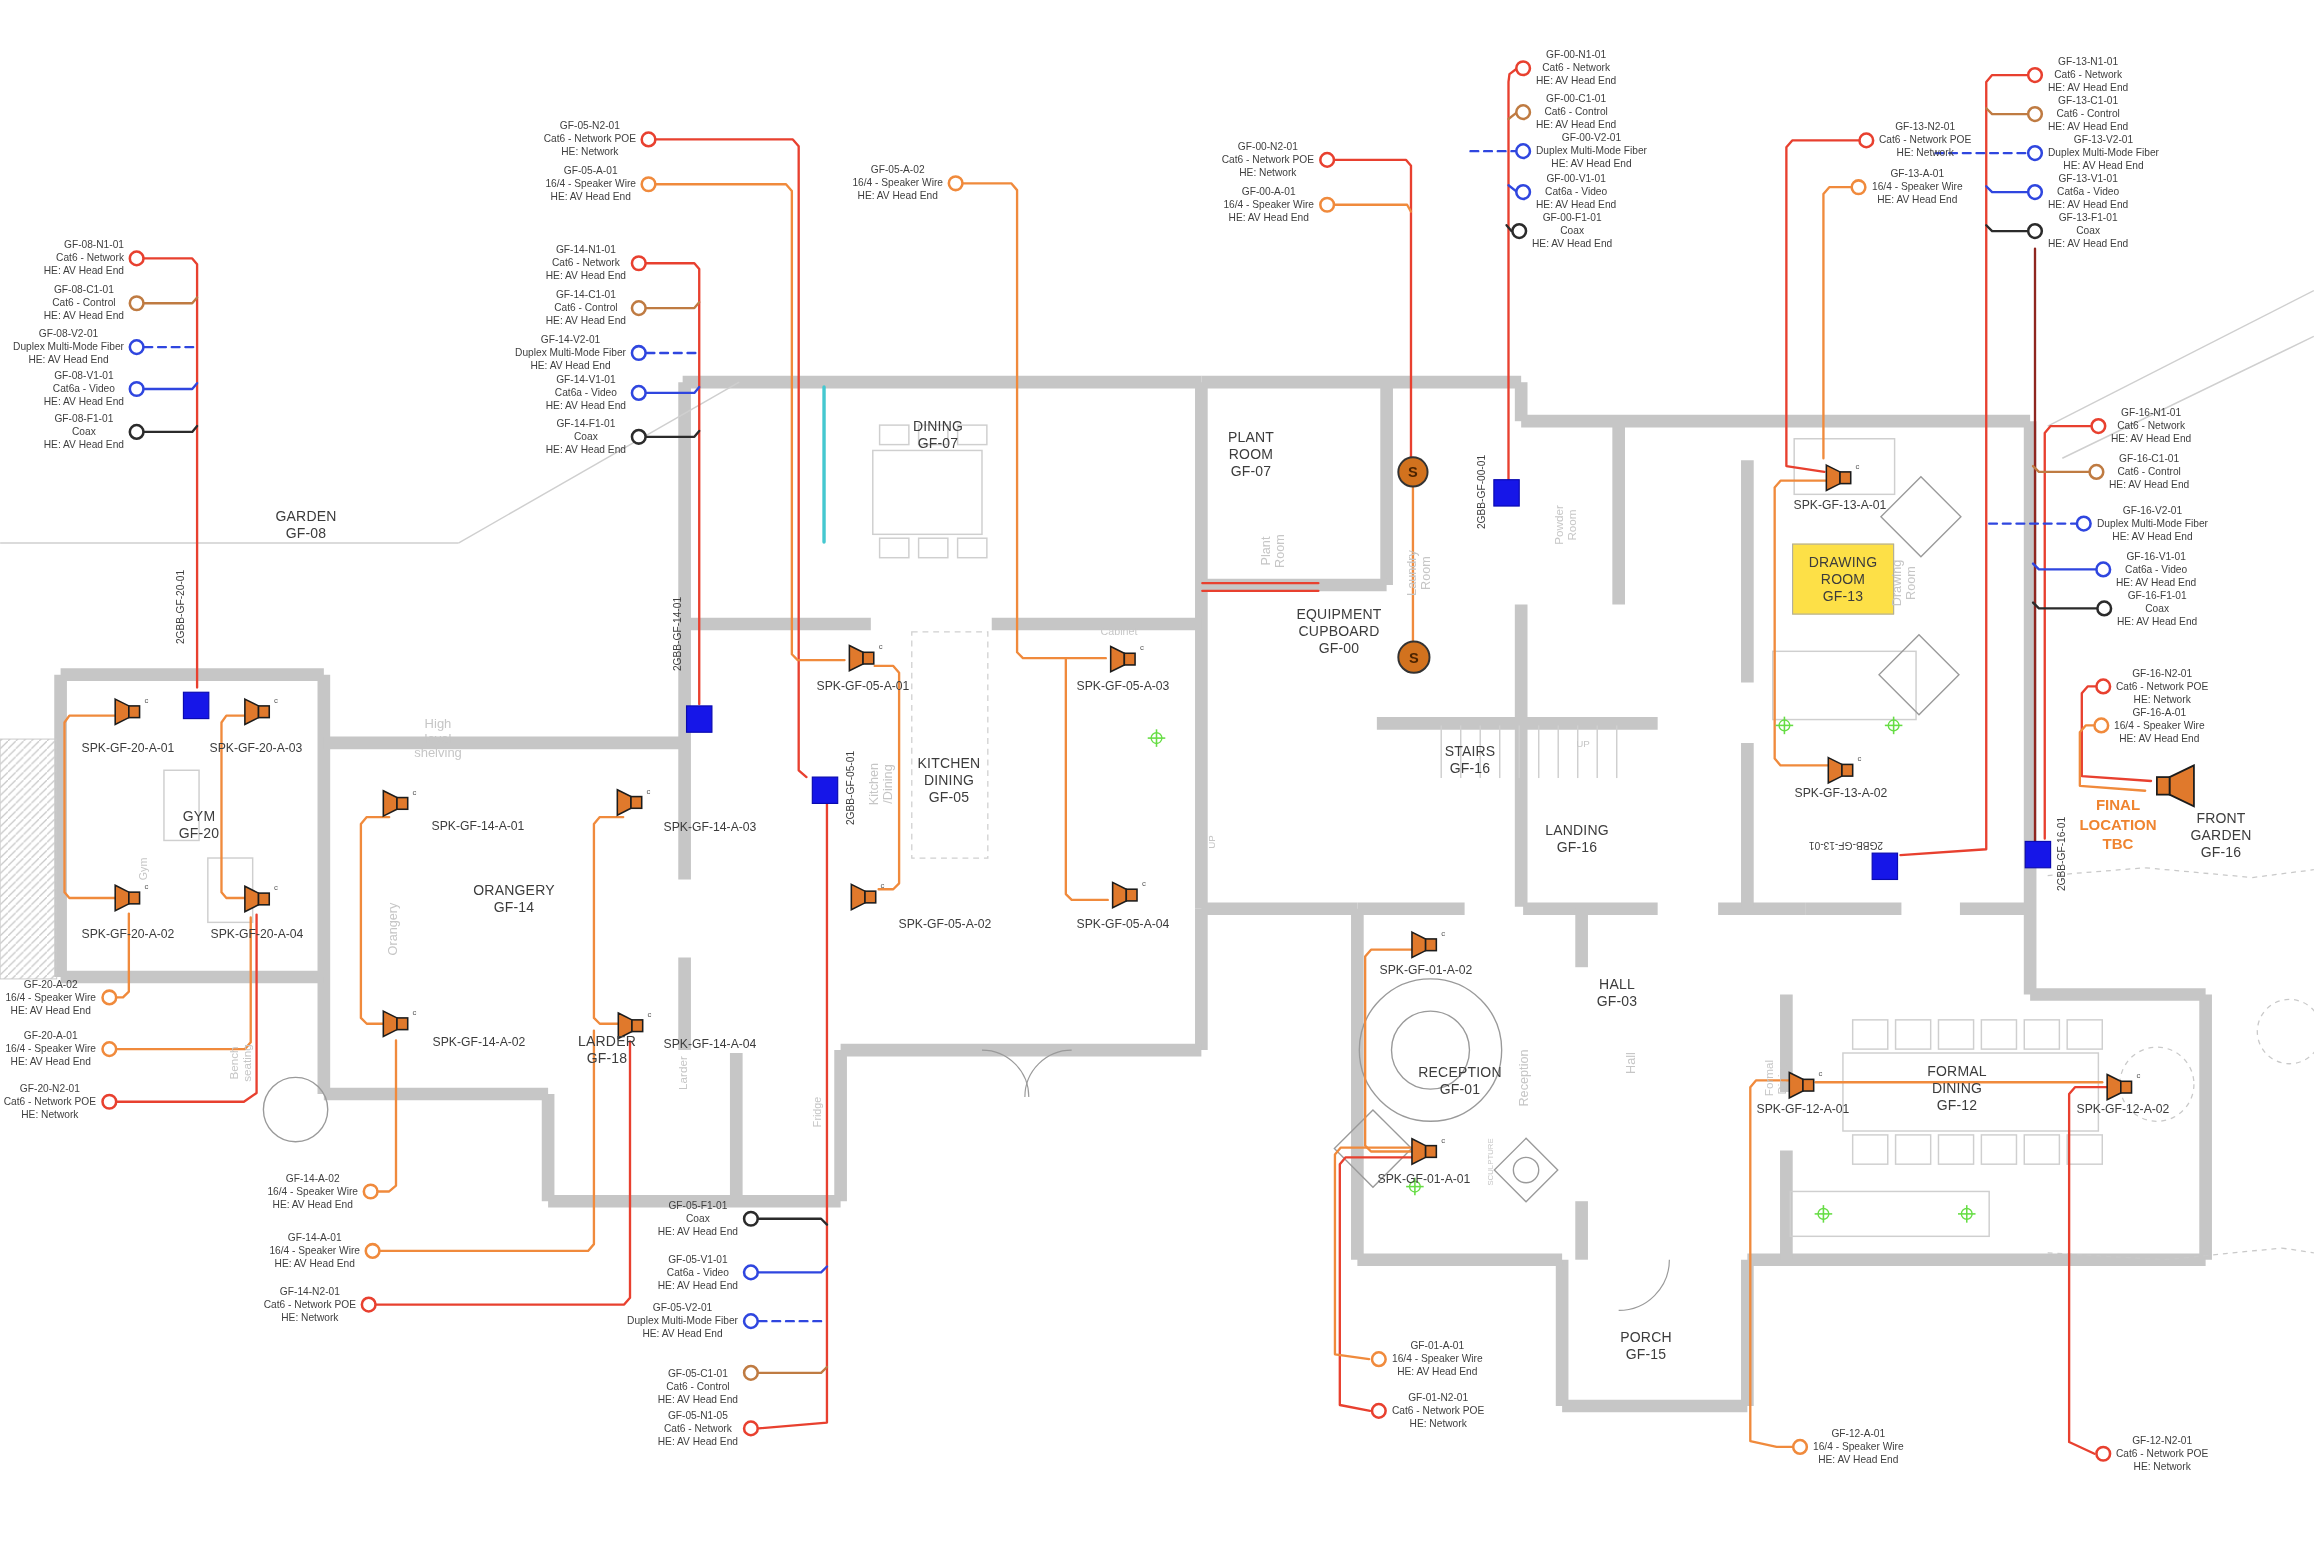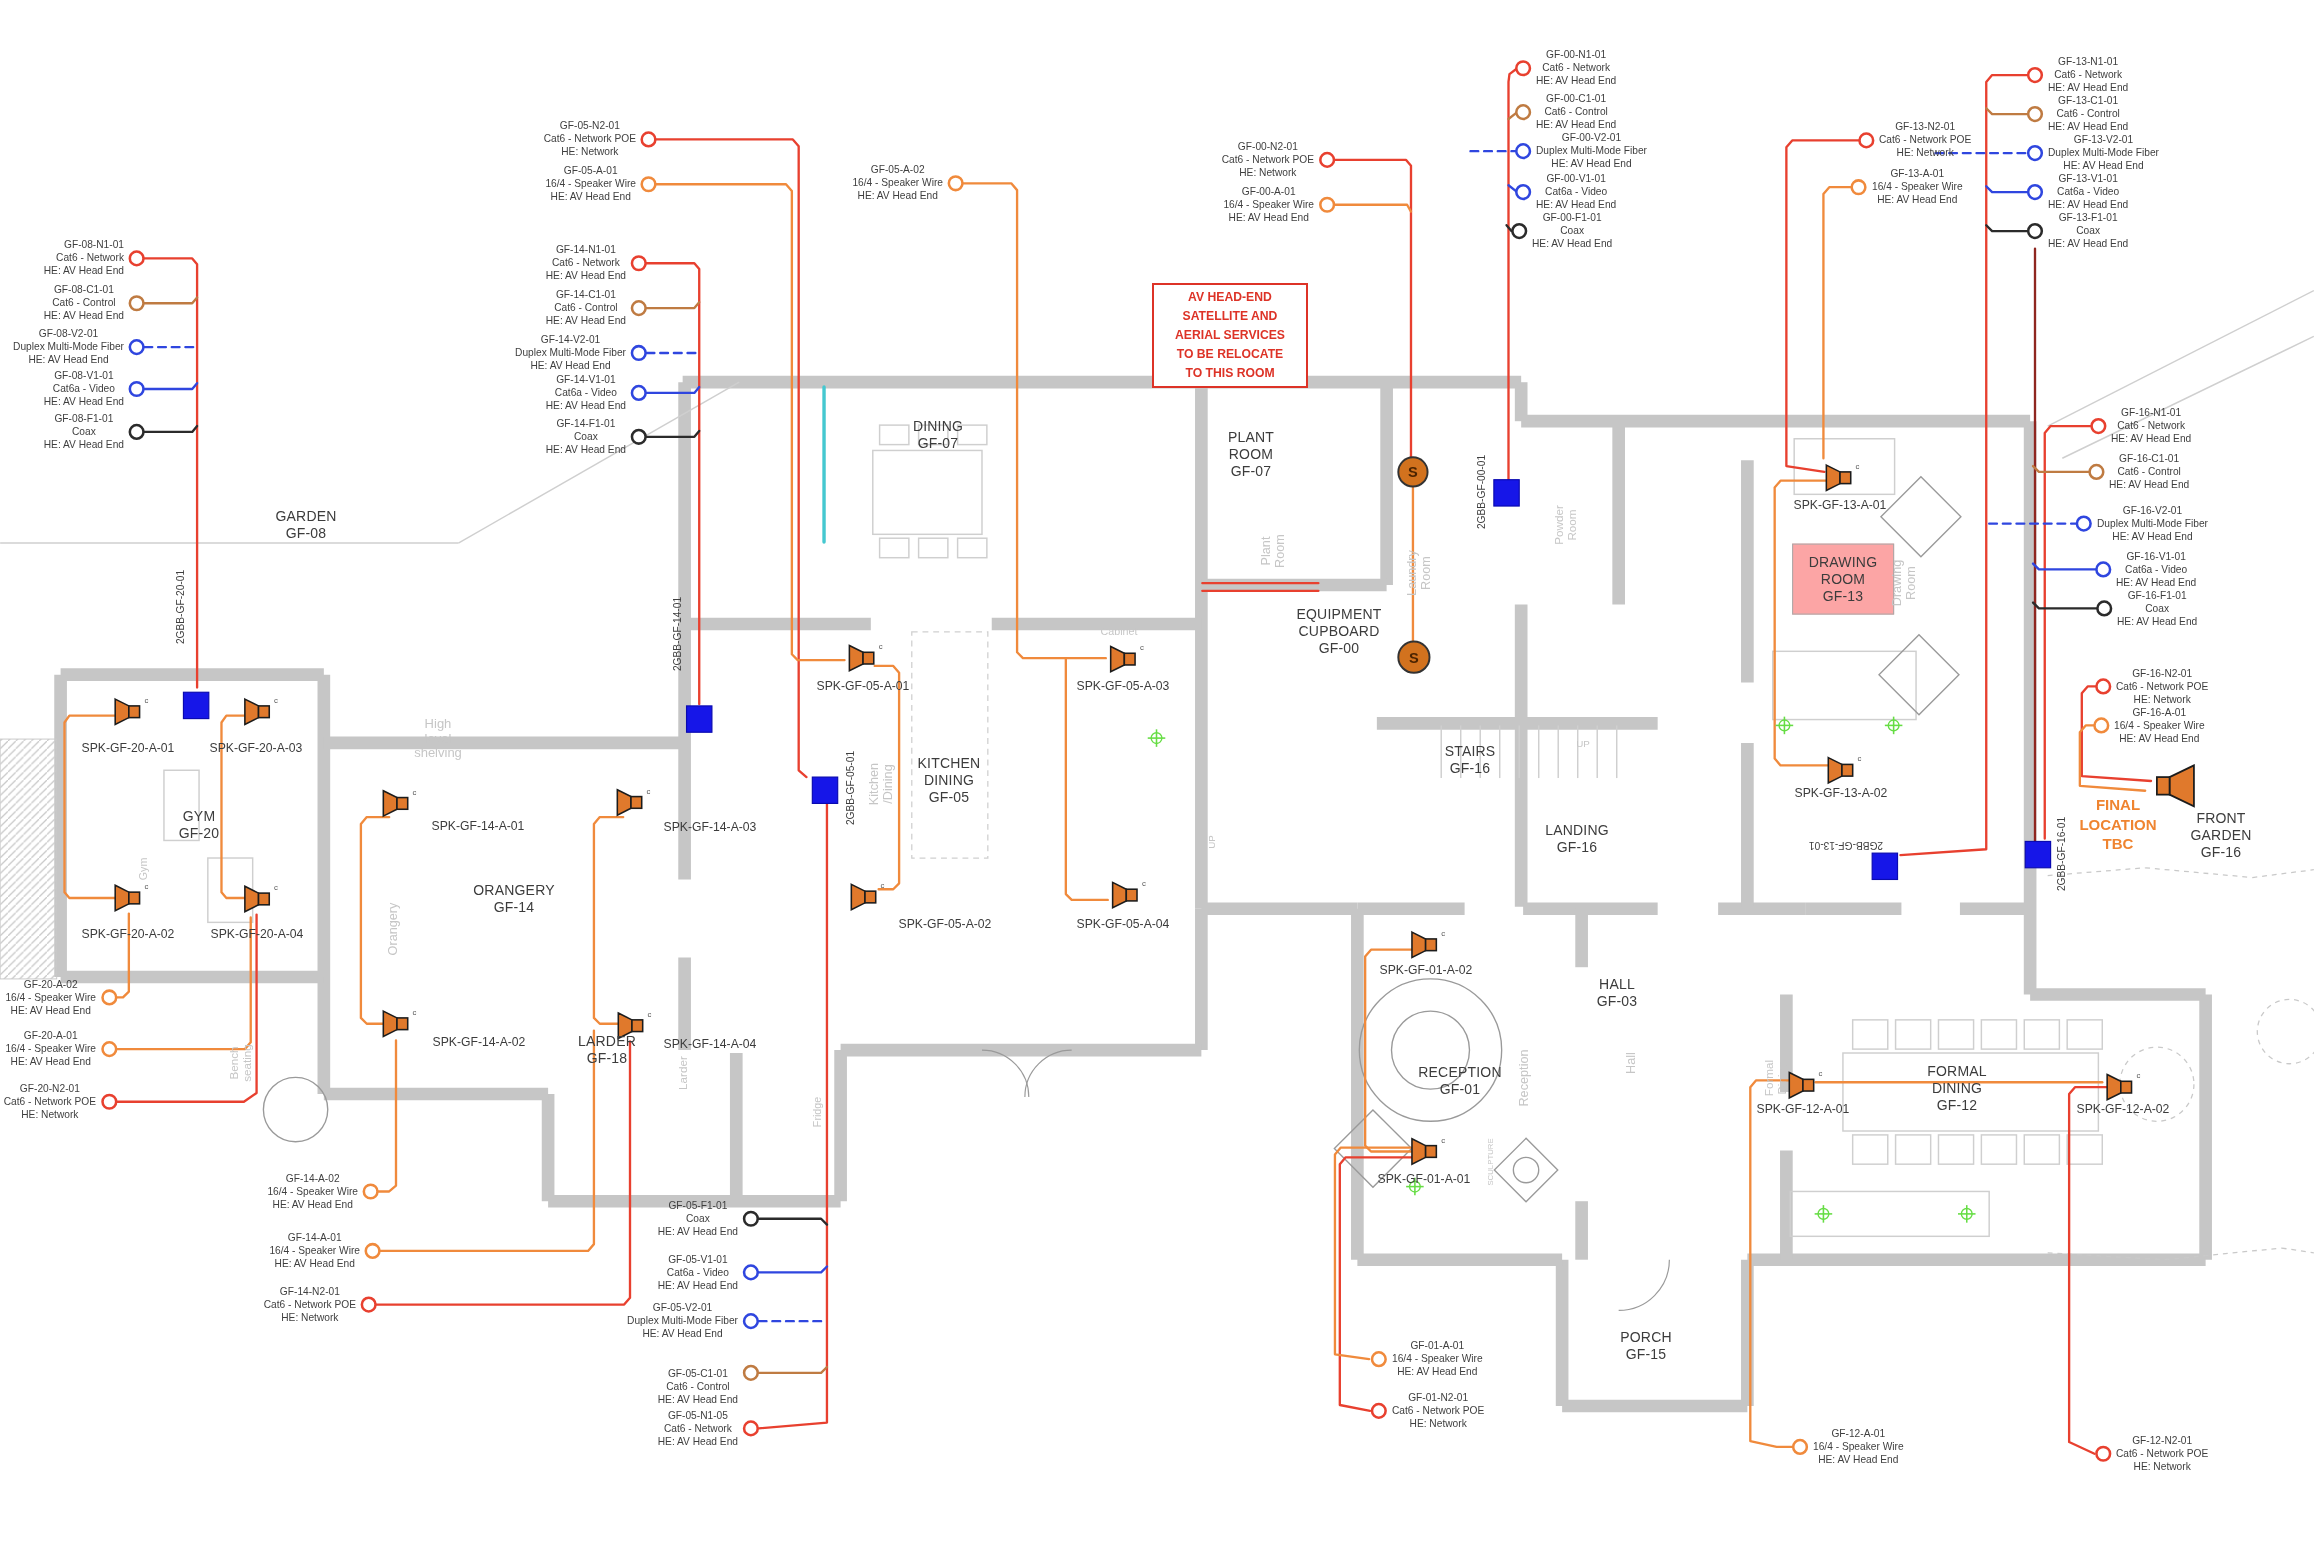--- a/index.html
+++ b/index.html
@@ -1,21 +1,21 @@
 <!DOCTYPE html>
 <html><head>
 <meta charset="utf-8">
 <style>
   html,body{margin:0;padding:0;background:#fff;font-family:"Liberation Sans",sans-serif}
   #canvas{position:relative;width:2314px;height:1561px;background:#fff;overflow:hidden}
   #plan{position:absolute;left:0;top:0}
   #labels{position:absolute;left:0;top:0;width:2314px;height:1561px}
   .lbl{position:absolute;transform:translate(-50%,-50%);white-space:pre-line;text-align:center}
   .room{font-size:14px;color:#3c3c3c;line-height:1.22;letter-spacing:0.2px}
-  .room.boxed{background:#fca5a5;border:1px solid #a8a8a8;padding:8.8px 15.6px}
+  .room.boxed{background:#fde047;border:1px solid #a8a8a8;padding:8.8px 15.6px}
   .spklbl{font-size:12.2px;color:#3c3c3c;white-space:nowrap}
   .gray{color:#c6c6c6;line-height:1.12}
   .callout{position:absolute;font-size:10.2px;color:#3f3f3f;line-height:1.25;text-align:center;width:max-content}
   .note{position:absolute;border:2.4px solid #dd3327;color:#dd3327;background:#fff;font-size:12.2px;
         font-weight:700;line-height:1.55;display:flex;align-items:center;justify-content:center;
         text-align:center;white-space:pre-line;box-sizing:border-box}
   .final{font-size:15px;font-weight:700;color:#ef8430;line-height:1.3}
   .boxlbl{font-size:10.2px;color:#3f3f3f;white-space:nowrap}
 </style>
 </head>
@@ -716,23 +716,18 @@
       <div class="lbl spklbl" style="left: 1426px; top: 970px;">SPK-GF-01-A-02</div>
       <div class="lbl spklbl" style="left: 1424px; top: 1179px;">SPK-GF-01-A-01</div>
       <div class="lbl spklbl" style="left: 1803px; top: 1109px;">SPK-GF-12-A-01</div>
       <div class="lbl spklbl" style="left: 2123px; top: 1109px;">SPK-GF-12-A-02</div>
       <div class="lbl boxlbl" style="left: 180px; top: 607px; transform: translate(-50%, -50%) rotate(-90deg);">2GBB-GF-20-01</div>
       <div class="lbl boxlbl" style="left: 677px; top: 634px; transform: translate(-50%, -50%) rotate(-90deg);">2GBB-GF-14-01</div>
       <div class="lbl boxlbl" style="left: 850px; top: 788px; transform: translate(-50%, -50%) rotate(-90deg);">2GBB-GF-05-01</div>
       <div class="lbl boxlbl" style="left: 1481px; top: 492px; transform: translate(-50%, -50%) rotate(-90deg);">2GBB-GF-00-01</div>
       <div class="lbl boxlbl" style="left: 1846px; top: 845px; transform: translate(-50%, -50%) rotate(180deg);">2GBB-GF-13-01</div>
       <div class="lbl boxlbl" style="left: 2061px; top: 854px; transform: translate(-50%, -50%) rotate(-90deg);">2GBB-GF-16-01</div>
-      <div class="note" style="left: 1152px; top: 283px; width: 156px; height: 105px;">AV HEAD-END
-SATELLITE AND
-AERIAL SERVICES
-TO BE RELOCATE
-TO THIS ROOM</div>
       <div class="lbl final" style="left: 2118px; top: 824px;">FINAL
 LOCATION
 TBC</div>
     </div>
 </div>
 
 
 </body></html>

